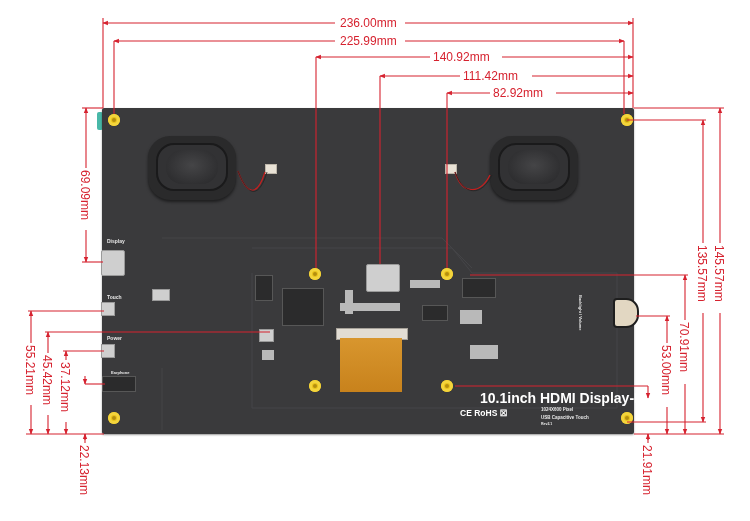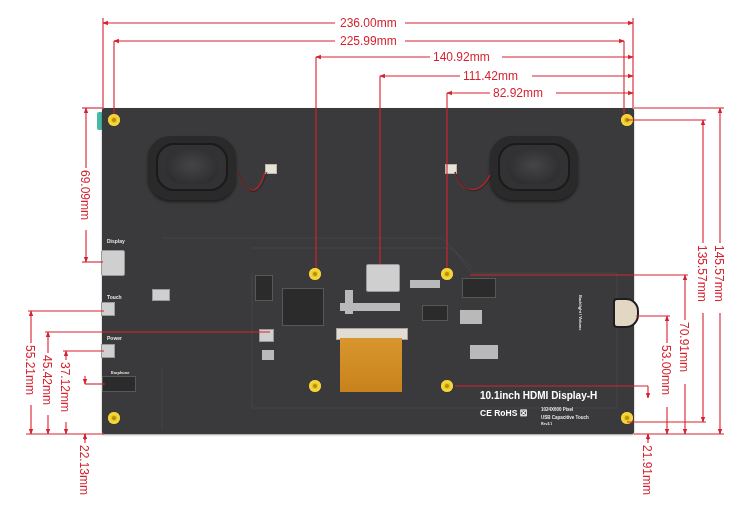--- a/index.html
+++ b/index.html
@@ -14,21 +14,21 @@
   .speaker .cone { position: absolute; left: 18px; top: 14px; right: 18px; bottom: 16px; border-radius: 16px; background: radial-gradient(ellipse at 50% 45%, #454547 0%, #2d2d2f 80%); }
   .conn-white { position: absolute; background: #e9e2d6; border: 1px solid #bdb6aa; }
   .wire { position: absolute; }
   .silk { position: absolute; color: #e6e6e6; font-size: 5px; font-weight: bold; }
   .port { position: absolute; background: #cfcfcf; border: 1px solid #9a9a9a; }
   .chip { position: absolute; background: #2b2b2c; border: 1px solid #575757; }
   .smd { position: absolute; background: #b9b9b9; }
   .fpc { position: absolute; background: linear-gradient(#d8962e, #c8821c); }
   .fpc-head { position: absolute; background: #e2ddd4; border: 1px solid #a7a29a; }
   .knob { position: absolute; width: 22px; height: 26px; background: #e2d7c2; border-radius: 4px 13px 13px 4px; border: 2px solid #1e1e1e; }
-  .label-title { position: absolute; color: #ffffff; font-weight: bold; font-size: 10px; }
+  .label-title { position: absolute; color: #ffffff; font-weight: bold; font-size: 14px; }
   .label-small { position: absolute; color: #e8e8e8; font-weight: bold; font-size: 4.5px; }
   .cert { position: absolute; color: #ffffff; font-weight: bold; font-size: 8.5px; }
   svg.dim { position: absolute; left: 0; top: 0; }
   .dim-text { fill: #d6222f; font-family: "Liberation Sans", sans-serif; font-size: 12px; }
 </style>
 </head>
 <body>
 
 <div class="stage">
 
@@ -90,21 +90,21 @@
   <div class="smd" style="left:470px;top:345px;width:28px;height:14px"></div>
   <div class="smd" style="left:262px;top:350px;width:12px;height:10px"></div>
   <div class="chip" style="left:462px;top:278px;width:32px;height:18px"></div>
   <div class="fpc-head" style="left:336px;top:328px;width:70px;height:10px"></div>
   <div class="fpc" style="left:340px;top:338px;width:62px;height:54px"></div>
 
   <div class="knob" style="left:613px;top:298px"></div>
   <div class="silk" style="left:583px;top:295px;font-size:4px;transform:rotate(90deg);transform-origin:left top;width:60px">Backlight / Volume</div>
 
   <div class="label-title" style="left:480px;top:390px">10.1inch HDMI Display-H</div>
-  <div class="cert" style="left:480px;top:408px">CE RoHS ☒</div>
+  <div class="cert" style="left:460px;top:408px">CE RoHS ☒</div>
   <div class="label-small" style="left:541px;top:407px">1024X600 Pixel</div>
   <div class="label-small" style="left:541px;top:415px">USB Capacitive Touch</div>
   <div class="label-small" style="left:541px;top:422px;font-size:3.5px">Rev2.1</div>
 
   <svg class="dim" width="750" height="521">
     <defs>
       <marker id="ah" viewBox="0 0 10 10" refX="9" refY="5" markerWidth="5" markerHeight="5" orient="auto-start-reverse">
         <path d="M0 1 L10 5 L0 9 z" fill="#d6222f"></path>
       </marker>
     </defs>

